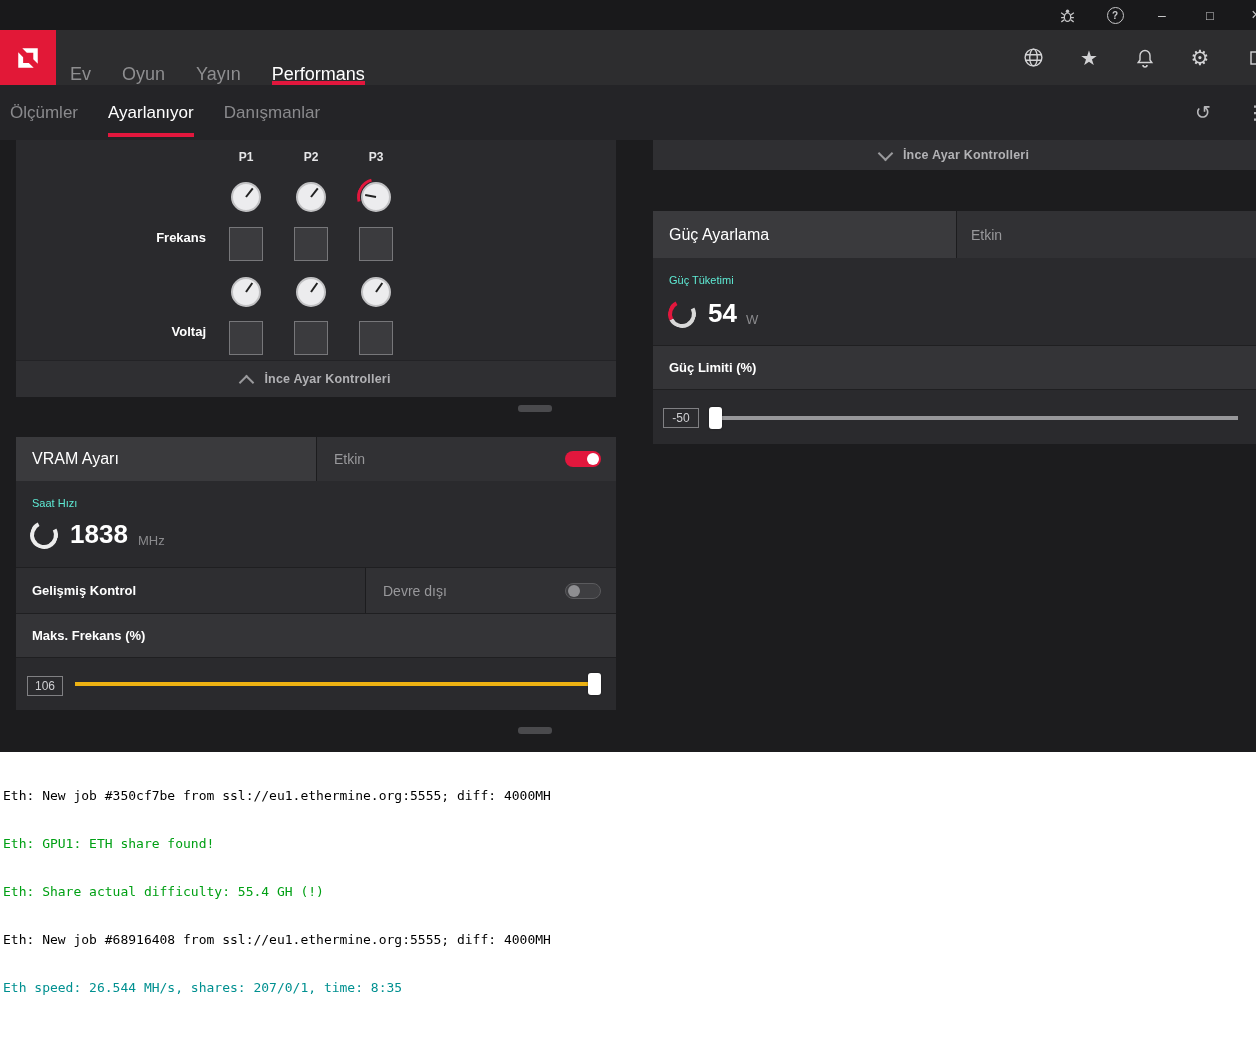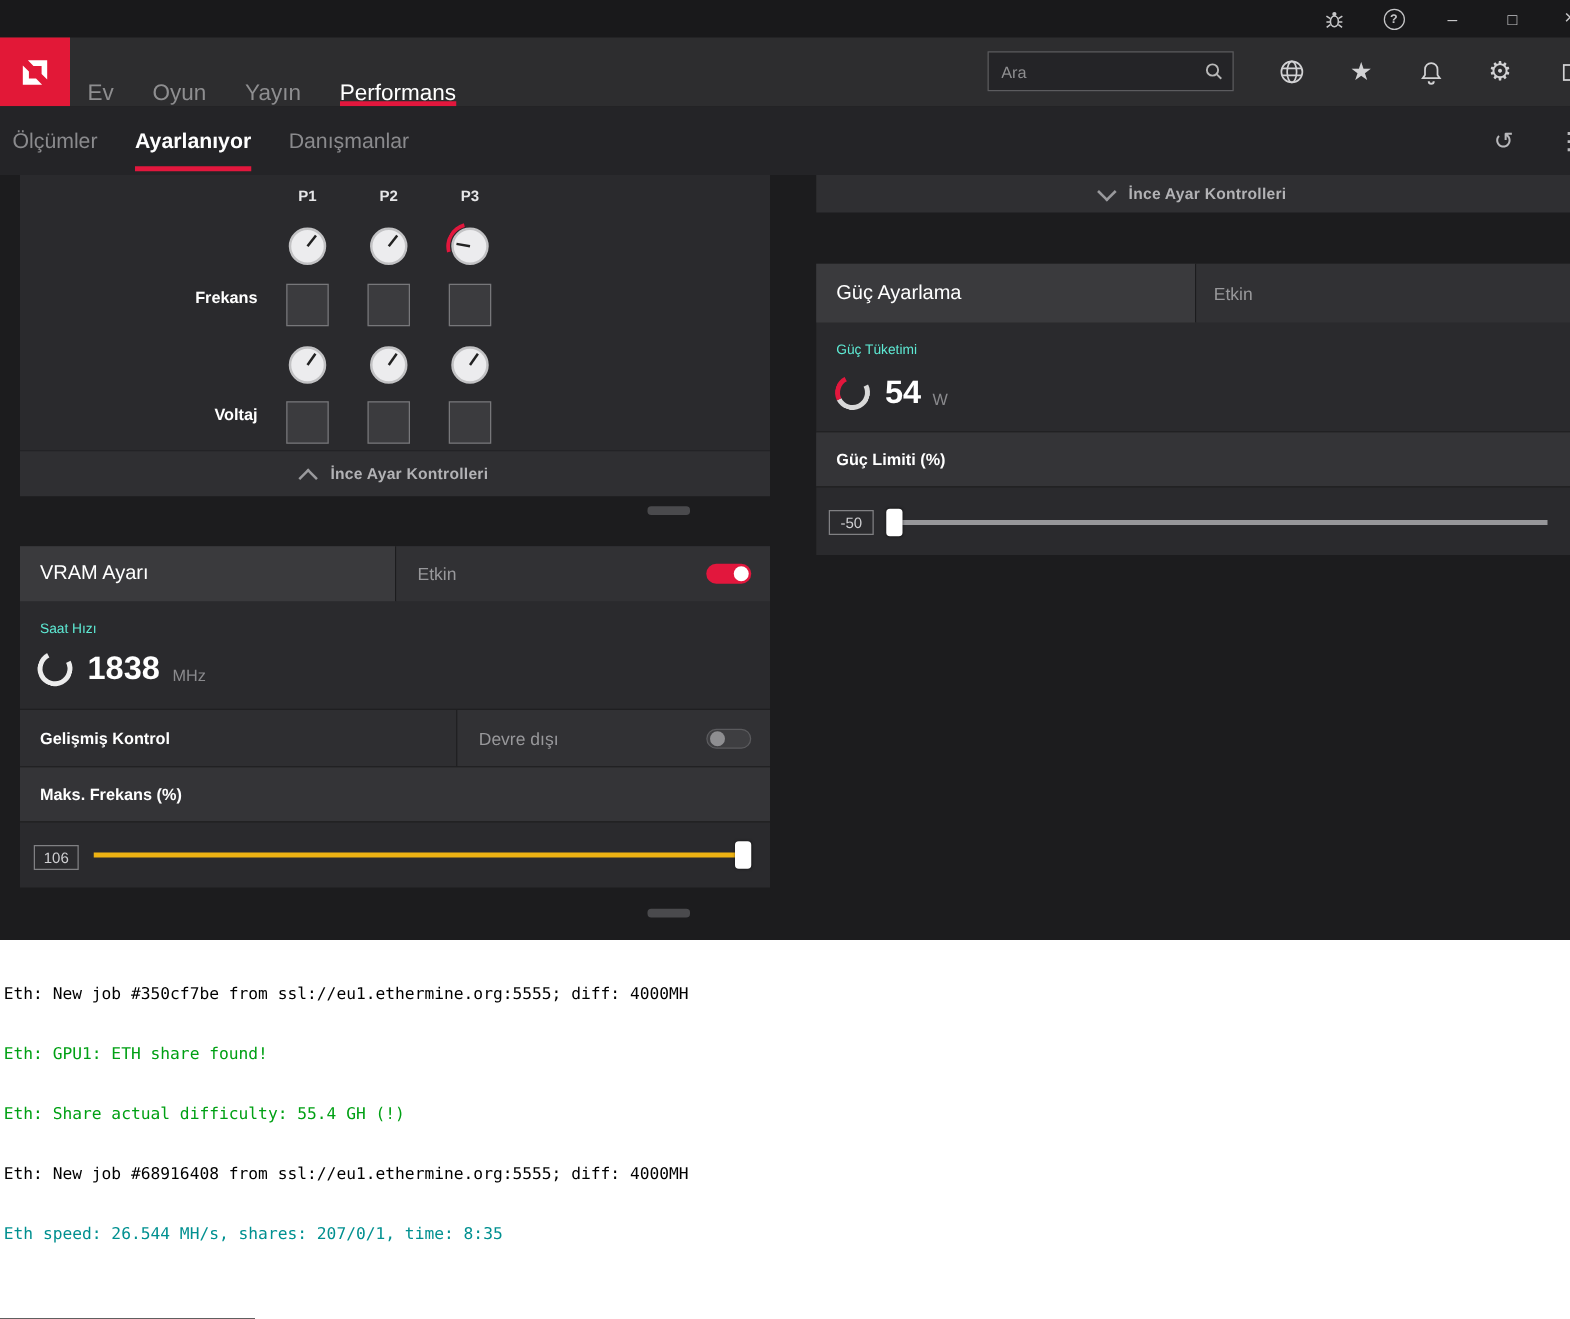--- a/index.html
+++ b/index.html
@@ -28,21 +28,21 @@
         font-size:13px;padding-left:10px;font-family:inherit;}
   .search input::placeholder{color:#8e8e90;}
   .search .sicon{width:30px;display:flex;align-items:center;justify-content:center;cursor:pointer;}
   .nicon{position:absolute;top:0;height:55px;width:26px;display:flex;align-items:center;justify-content:center;
         color:#d2d2d4;cursor:pointer;font-size:20px;}
 
   
   .subnav{position:absolute;left:0;top:85px;right:0;height:55px;background:#242427;}
   .subnav-items{position:absolute;left:10px;top:0;height:55px;display:flex;gap:30px;}
   .subnav-item{position:relative;display:flex;align-items:center;font-size:17px;color:#8a8a8d;cursor:pointer;}
-  .subnav-item.active{color:#fff;font-weight:bold;}
+  .subnav-item.active{color:#fff;font-weight:normal;}
   .subnav-item .tab-underline{bottom:3px;}
   .snicon{position:absolute;top:0;height:55px;width:26px;display:flex;align-items:center;justify-content:center;
         color:#b8b8bb;font-size:19px;cursor:pointer;}
 
   
   .content{position:absolute;left:0;top:140px;right:0;bottom:0;overflow:hidden;}
   .panel{position:absolute;background:#2a2a2d;}
 
   .pstate{position:absolute;top:10px;width:40px;text-align:center;font-size:12px;font-weight:bold;color:#e6e6e8;}
   .knob{box-sizing:border-box;position:absolute;width:30px;height:30px;border-radius:50%;
@@ -142,29 +142,20 @@
         <span>Oyun</span>
       </div>
       <div class="nav-item">
         <span>Yayın</span>
       </div>
       <div class="nav-item active">
         <span>Performans</span>
         <span class="tab-underline"></span>
       </div>
     </div>
-    <div class="search">
-      <input type="text" placeholder="Ara" style="">
-      <span class="sicon">
-        <svg width="16" height="16" viewBox="0 0 16 16">
-          <circle cx="7" cy="7" r="4.5" fill="none" stroke="#b8b8b8" stroke-width="1.5"></circle>
-          <path d="M10.5 10.5 L14 14" stroke="#b8b8b8" stroke-width="1.5"></path>
-        </svg>
-      </span>
-    </div>
     <span class="nicon" style="left:1020px">
       <svg width="21" height="21" viewBox="0 0 20 20">
         <g fill="none" stroke="#d2d2d4" stroke-width="1.3">
           <circle cx="10" cy="10" r="8"></circle>
           <ellipse cx="10" cy="10" rx="3.6" ry="8"></ellipse>
           <path d="M2.4 7.4 h15.2 M2.4 12.6 h15.2"></path>
         </g>
       </svg>
     </span>
     <span class="nicon" style="left:1076px">★</span>

